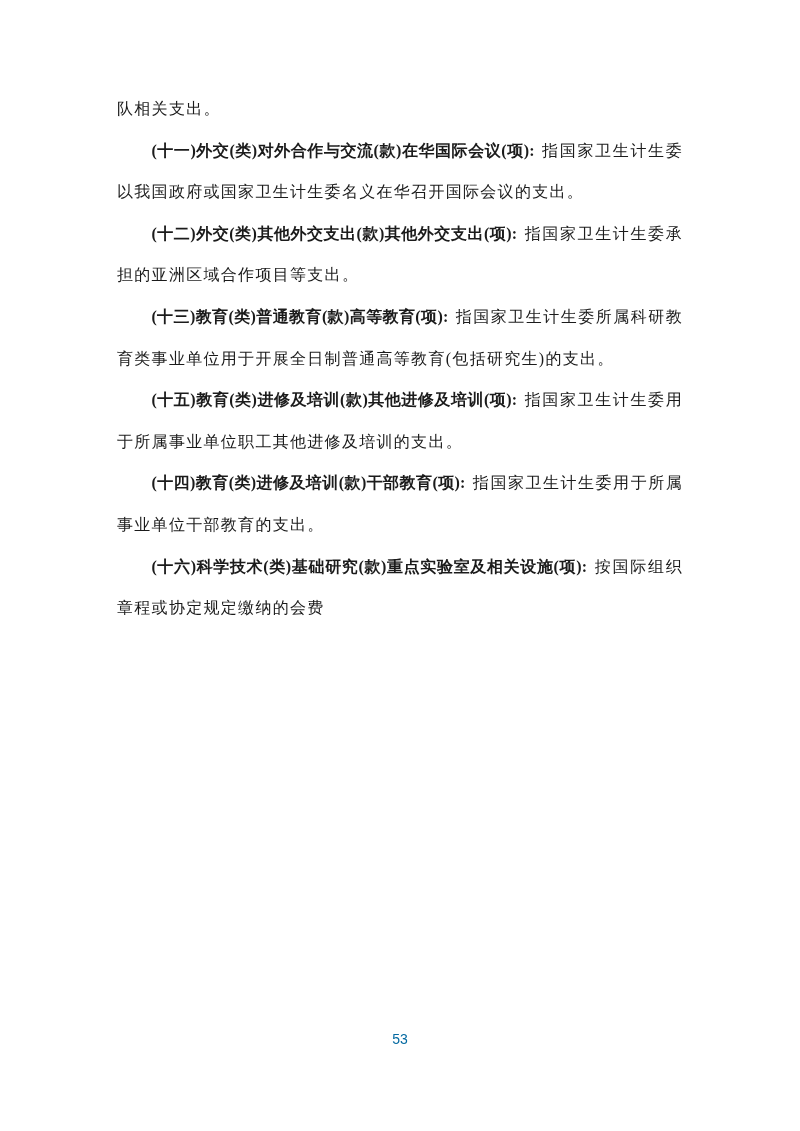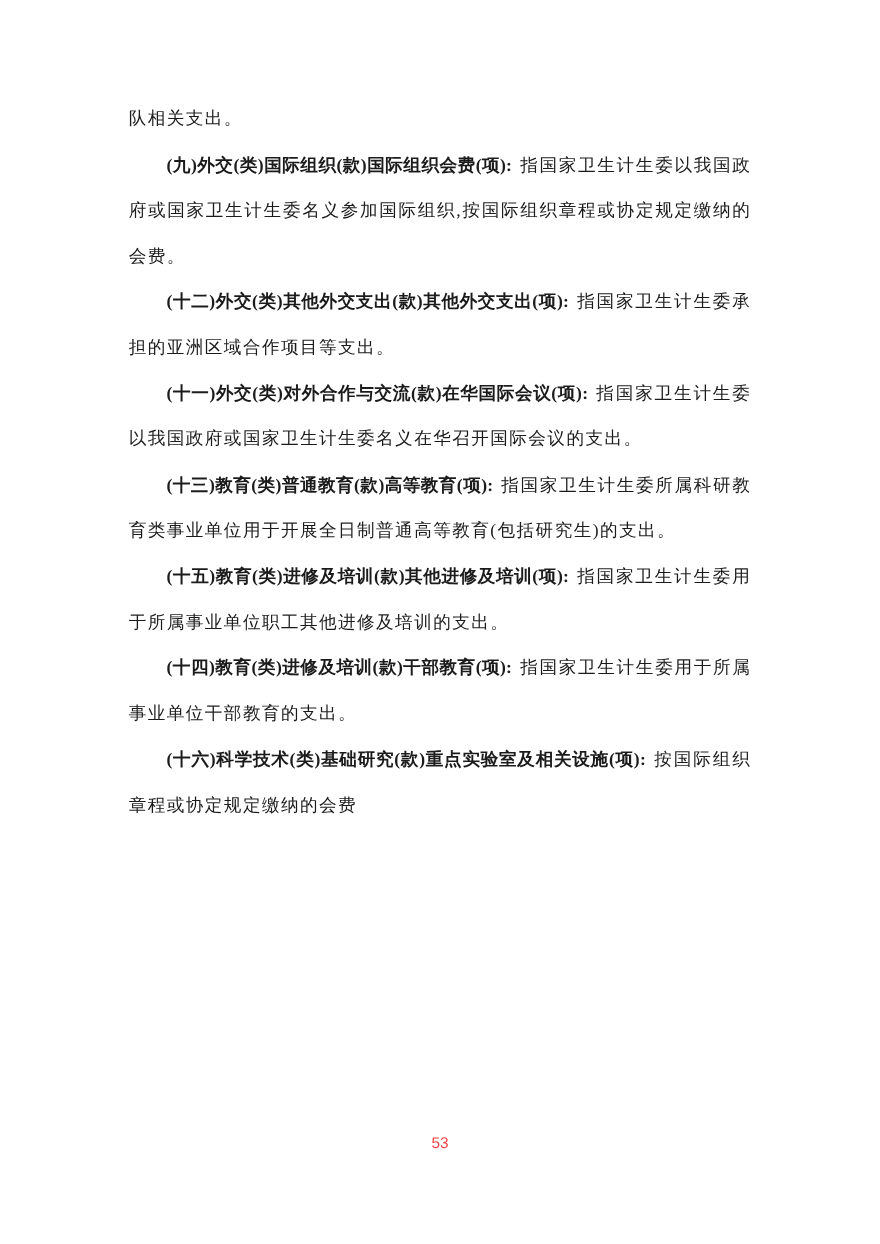--- a/index.html
+++ b/index.html
@@ -46,45 +46,42 @@
   }
   .page-footer {
     position: absolute;
     top: 1031px;
     left: 0;
     width: 100%;
     text-align: center;
     font-family: "Liberation Sans", "DejaVu Sans", sans-serif;
     font-size: 14px;
     letter-spacing: 0;
-    color: #ef4444;
+    color: #0369a1;
   }
 </style>
 </head>
 <body>
 
 <div class="page">
 
   <div class="text-block">
 
     <p class="para lead">
       <span class="body-text">队相关支出。</span>
     </p>
 
-    <p class="para">
-      <span class="head">(九)外交(类)国际组织(款)国际组织会费(项):</span><span class="body-text">指国家卫生计生委以我国政府或国家卫生计生委名义参加国际组织,按国际组织章程或协定规定缴纳的会费。</span>
-    </p>
 
 
     <p class="para">
-      <span class="head">(十二)外交(类)其他外交支出(款)其他外交支出(项):</span><span class="body-text">指国家卫生计生委承担的亚洲区域合作项目等支出。</span>
+      <span class="head">(十一)外交(类)对外合作与交流(款)在华国际会议(项):</span><span class="body-text">指国家卫生计生委以我国政府或国家卫生计生委名义在华召开国际会议的支出。</span>
     </p>
 
     <p class="para">
-      <span class="head">(十一)外交(类)对外合作与交流(款)在华国际会议(项):</span><span class="body-text">指国家卫生计生委以我国政府或国家卫生计生委名义在华召开国际会议的支出。</span>
+      <span class="head">(十二)外交(类)其他外交支出(款)其他外交支出(项):</span><span class="body-text">指国家卫生计生委承担的亚洲区域合作项目等支出。</span>
     </p>
 
     <p class="para">
       <span class="head">(十三)教育(类)普通教育(款)高等教育(项):</span><span class="body-text">指国家卫生计生委所属科研教育类事业单位用于开展全日制普通高等教育(包括研究生)的支出。</span>
     </p>
 
     <p class="para">
       <span class="head">(十五)教育(类)进修及培训(款)其他进修及培训(项):</span><span class="body-text">指国家卫生计生委用于所属事业单位职工其他进修及培训的支出。</span>
     </p>
 

